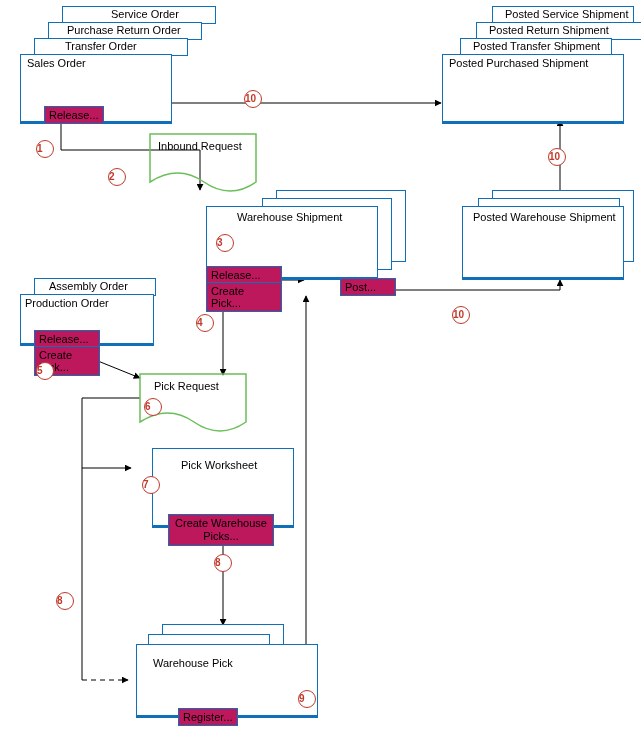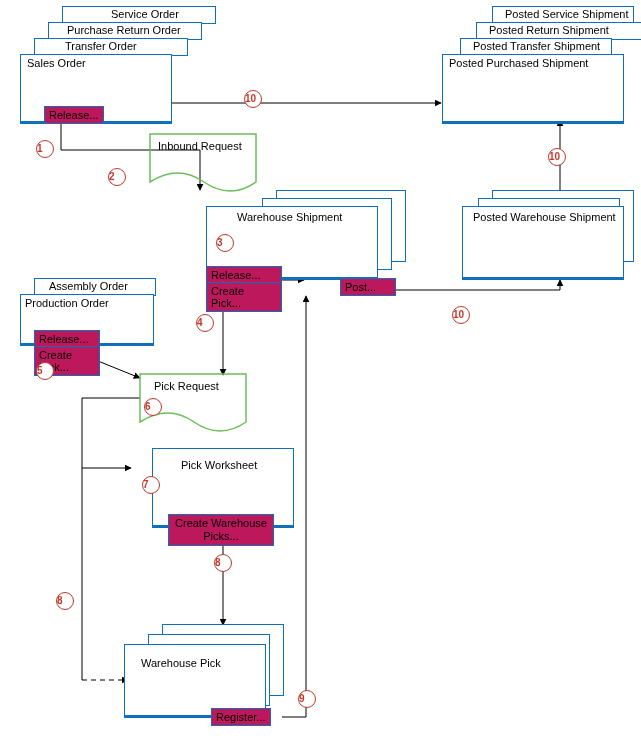--- a/index.html
+++ b/index.html
@@ -94,24 +94,24 @@
 
 <span class="label" style="left:154px;top:380px;">Pick Request</span>
 
 <div class="box accent" style="left:132px;top:448px;width:140px;height:76px;margin-left:20px;">
   <span class="label" style="left:28px;top:10px;">Pick Worksheet</span>
 </div>
 <div class="btn" style="left:168px;top:514px;width:96px;text-align:center;line-height:13px;">Create Warehouse Picks...</div>
 
 <div class="box" style="left:162px;top:624px;width:120px;height:70px;"></div>
 <div class="box" style="left:148px;top:634px;width:120px;height:70px;"></div>
-<div class="box accent" style="left:124px;top:644px;width:140px;height:70px;">
+<div class="box accent" style="left:136px;top:644px;width:140px;height:70px;padding-left:40px;">
   <span class="label" style="left:16px;top:12px;">Warehouse Pick</span>
 </div>
-<div class="btn" style="left:178px;top:708px;margin-left:33px;">Register...</div>
+<div class="btn" style="left:178px;top:708px;">Register...</div>
 
 <div class="box" style="left:492px;top:6px;width:140px;height:16px;">
   <span class="label" style="left:12px;top:1px;">Posted Service Shipment</span>
 </div>
 <div class="box" style="left:476px;top:22px;width:140px;height:16px;padding-left:36px;">
   <span class="label" style="left:12px;top:1px;">Posted Return Shipment</span>
 </div>
 <div class="box" style="left:460px;top:38px;width:150px;height:16px;">
   <span class="label" style="left:12px;top:1px;">Posted Transfer Shipment</span>
 </div>

